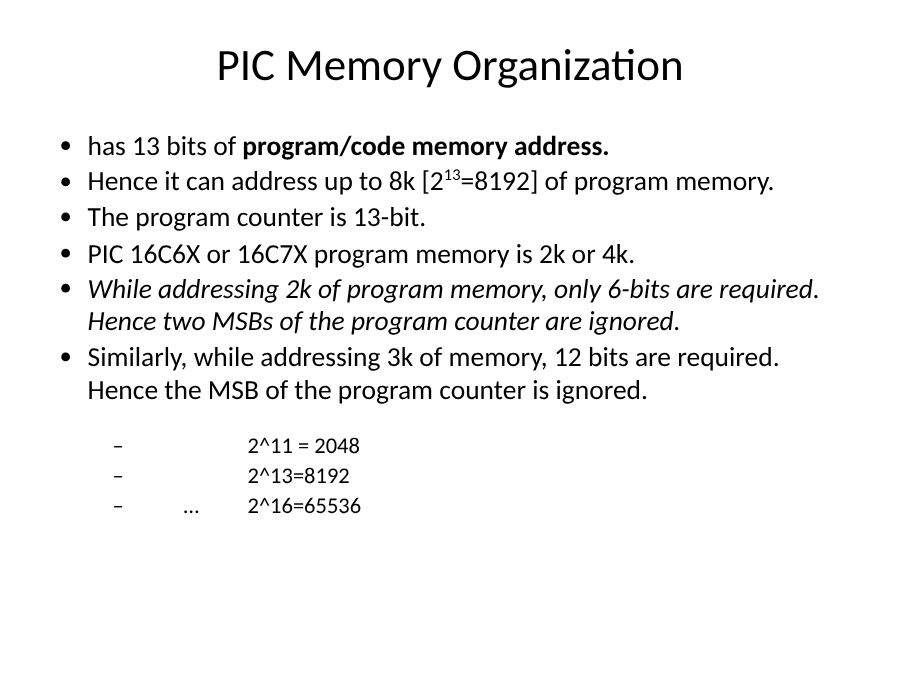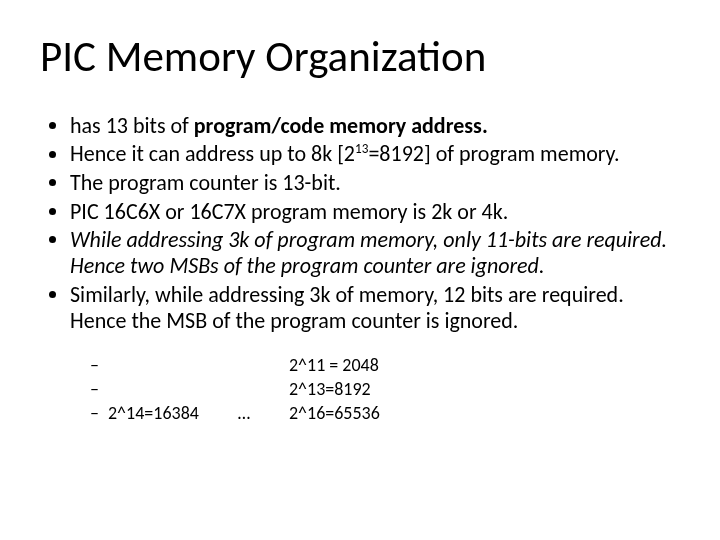--- a/index.html
+++ b/index.html
@@ -5,23 +5,23 @@
   * { margin: 0; padding: 0; box-sizing: border-box; }
   body {
     width: 720px;
     height: 540px;
     background: #ffffff;
     font-family: Calibri, "Segoe UI", Arial, sans-serif;
     color: #000;
     padding: 30px 40px 20px 40px;
   }
   .title {
-    font-size: 43px;
+    font-size: 36px;
     font-weight: 400;
-    text-align: left;
+    text-align: center;
     margin-bottom: 30px;
   }
   ul.main {
     list-style: disc;
     padding-left: 30px;
     font-size: 22px;
     line-height: 1.2;
   }
   ul.main > li {
     margin-bottom: 2px;
@@ -75,38 +75,37 @@
   <li>
     <span>Hence it can address up to 8k [2</span><span class="sup">13</span><span>=8192] of program memory.</span>
   </li>
   <li>
     <span>The program counter is 13-bit.</span>
   </li>
   <li>
     <span>PIC 16C6X or 16C7X program memory is 2k or 4k.</span>
   </li>
   <li class="italic">
-    <span>While addressing 3k of program memory, only 11-bits are required. Hence two MSBs of the program counter are ignored.</span>
+    <span>While addressing 2k of program memory, only 6-bits are required. Hence two MSBs of the program counter are ignored.</span>
   </li>
   <li>
     <span>Similarly, while addressing 3k of memory, 12 bits are required. Hence the MSB of the program counter is ignored.</span>
   </li>
 </ul>
 
 <div class="sub-block">
   <div class="col-left">
     <div class="sub-row">
       <span class="dash">–</span>
     </div>
     <div class="sub-row">
       <span class="dash">–</span>
     </div>
     <div class="sub-row">
       <span class="dash">–</span>
-      <span>2^14=16384</span>
     </div>
   </div>
   <div class="ellipsis">…</div>
   <div class="col-right">
     <div>2^11 = 2048</div>
     <div>2^13=8192</div>
     <div>2^16=65536</div>
   </div>
 </div>
 

